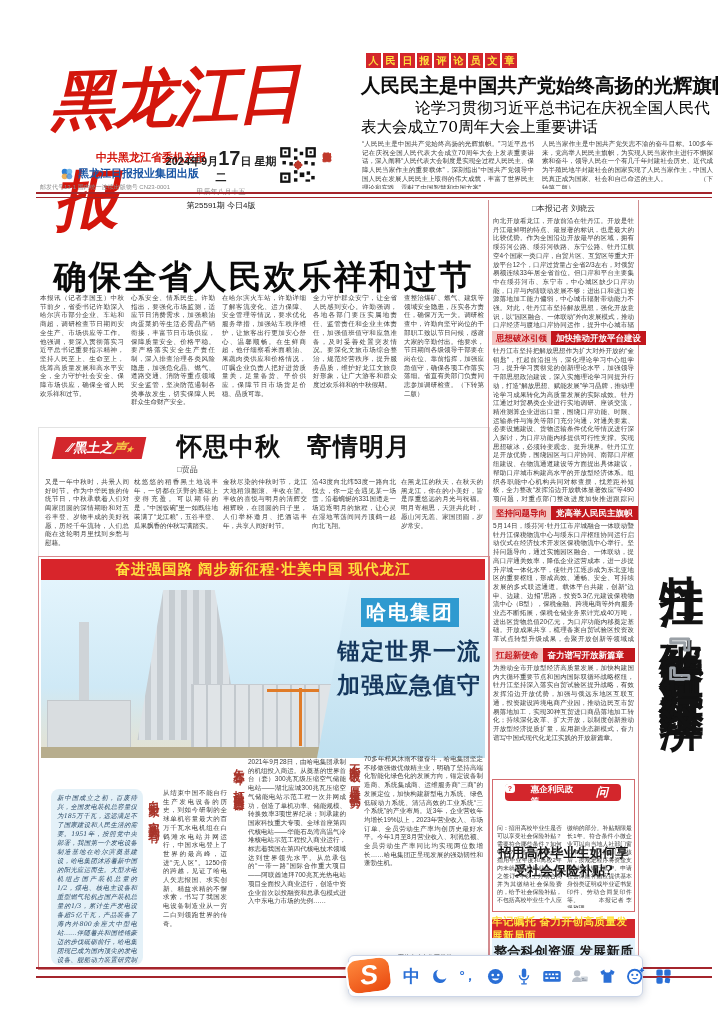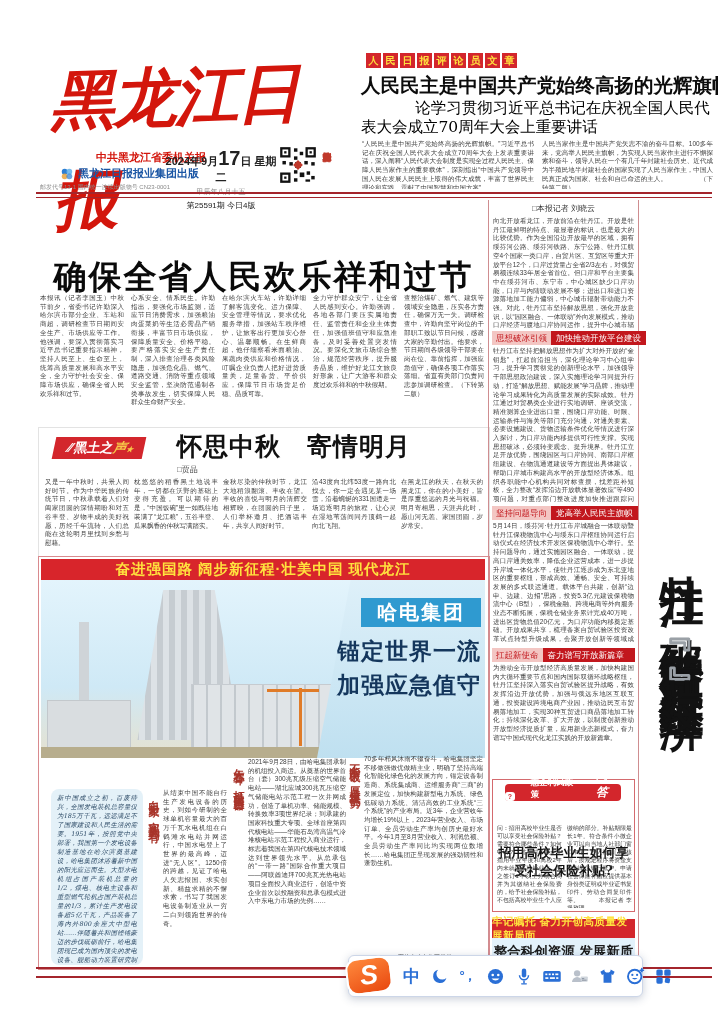--- a/index.html
+++ b/index.html
@@ -53,35 +53,35 @@
   .bld1{position:absolute;left:6px;bottom:10px;width:82px;height:46px;background:#d9dde0;border:1px solid #c3c8cc;}
   .bld2{position:absolute;left:150px;bottom:10px;width:170px;height:62px;background:#e0e4e7;border:1px solid #c6cbd0;
      background-image:repeating-linear-gradient(90deg,rgba(140,150,158,.35) 0 2px,transparent 2px 14px);}
   .crane-v{position:absolute;left:258px;bottom:12px;width:3px;height:58px;background:#e07b28;}
   .crane-h{position:absolute;left:226px;bottom:66px;width:52px;height:3px;background:#e07b28;}
   .ground{position:absolute;left:0;bottom:0;width:100%;height:11px;background:#b7ad8d;}
   .panel{position:absolute;right:0;top:0;width:168px;height:100%;
      clip-path:polygon(20% 0,100% 0,100% 100%,0 100%);
      background:linear-gradient(180deg,#def0f9,#bfe0f0);}
   .brand-tag{position:absolute;left:44px;top:18px;background:#2f9ad0;color:#fff;font-weight:900;
-     font-size:20px;padding:1px 16px;letter-spacing:2px;}
+     font-size:20px;padding:1px 5px;letter-spacing:2px;}
   .slogan{position:absolute;font-size:23px;font-weight:900;color:#14365c;letter-spacing:1px;white-space:nowrap;}
   .bluebox{left:12px;top:232px;width:92px;height:176px;background:#e4f1f8;border-radius:8px;
      font-family:"DejaVu Serif","Liberation Serif",serif;font-style:italic;
      font-size:6.4px;line-height:9px;color:#2c4a66;padding:5px 6px;box-sizing:border-box;text-align:justify;overflow:hidden;}
   .vhead{position:absolute;width:14px;font-size:11px;font-weight:bold;color:#a8342a;letter-spacing:2px;}
   .credit{left:330px;top:396px;width:112px;font-size:6px;color:#555;text-align:center;}
   
   .rc-byline{left:492px;top:203px;width:143px;text-align:center;font-size:8px;color:#333;}
-  .sec-head{position:absolute;left:492px;width:143px;height:14px;display:flex;font-weight:normal;font-size:8.5px;}
+  .sec-head{position:absolute;left:492px;width:143px;height:14px;display:flex;font-weight:bold;font-size:8.5px;}
   .sec-head .lab{background:#f3c6c3;color:#c2171d;padding:2px 4px;white-space:nowrap;}
   .sec-head .tit{background:#c2171d;color:#fff;padding:2px 5px;flex:1;white-space:nowrap;}
   .qa-box{left:492px;top:779px;width:143px;height:133px;border:1.2px solid #d46a6e;box-sizing:border-box;}
   .qa-head{position:absolute;left:12px;top:4px;width:116px;height:17px;background:#d3262c;border-radius:4px;
-     color:#fff;display:flex;align-items:flex-end;justify-content:center;gap:16px;}
+     color:#fff;display:flex;align-items:flex-start;justify-content:center;gap:16px;}
   .qa-head .lbl{font-size:8.5px;font-weight:bold;}
   .qa-head .lbl2{font-size:12px;font-weight:900;font-style:italic;letter-spacing:1px;}
   .qa-bubble{width:10px;height:9px;background:#fff;border-radius:3px;color:#d3262c;font-size:7px;font-weight:bold;
      display:flex;align-items:center;justify-content:center;}
   .qa-title{position:absolute;left:3px;top:24px;width:135px;text-align:center;font-size:13px;font-weight:900;color:#111;margin-top:40px;}
   .banner-red{left:492px;top:919px;width:143px;height:19px;background:#d3262c;color:#ffe23e;
      display:flex;align-items:center;justify-content:center;font-size:10.5px;font-weight:900;letter-spacing:.5px;}
   .int-box{left:492px;top:938px;width:143px;height:36px;background:#e3f2fb;text-align:center;}
   .int-title{font-size:13.5px;font-weight:900;color:#1a1a1a;margin-top:5px;}
   .int-note{font-size:6px;color:#777;margin-top:2px;}

